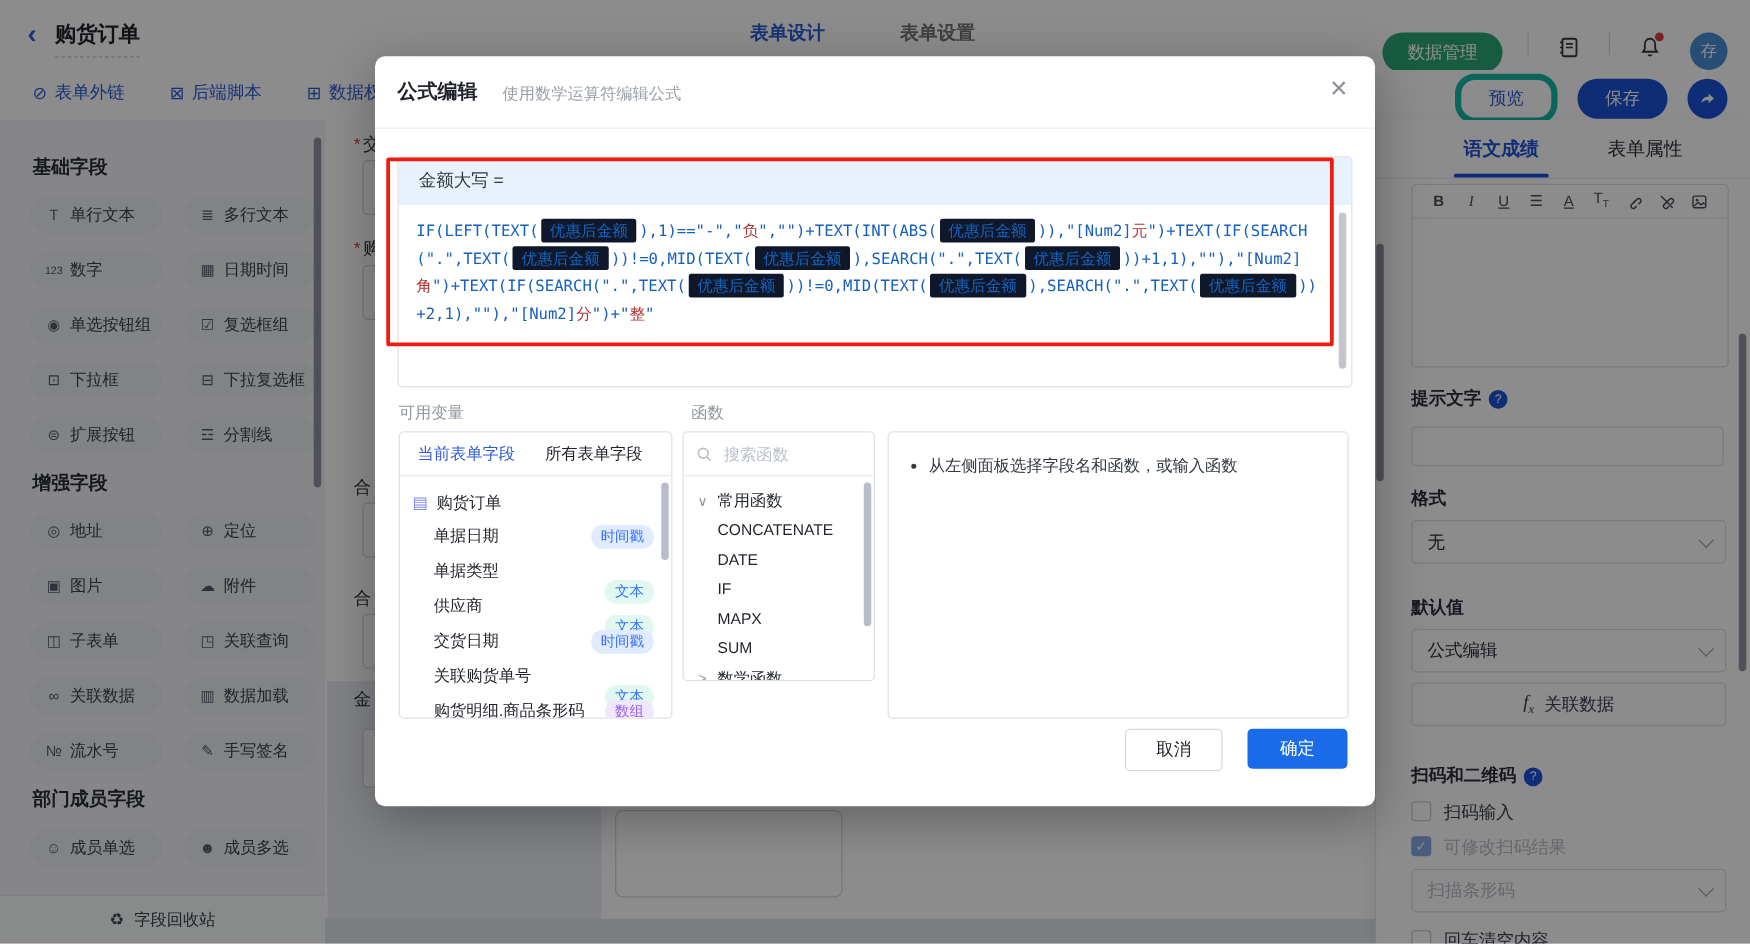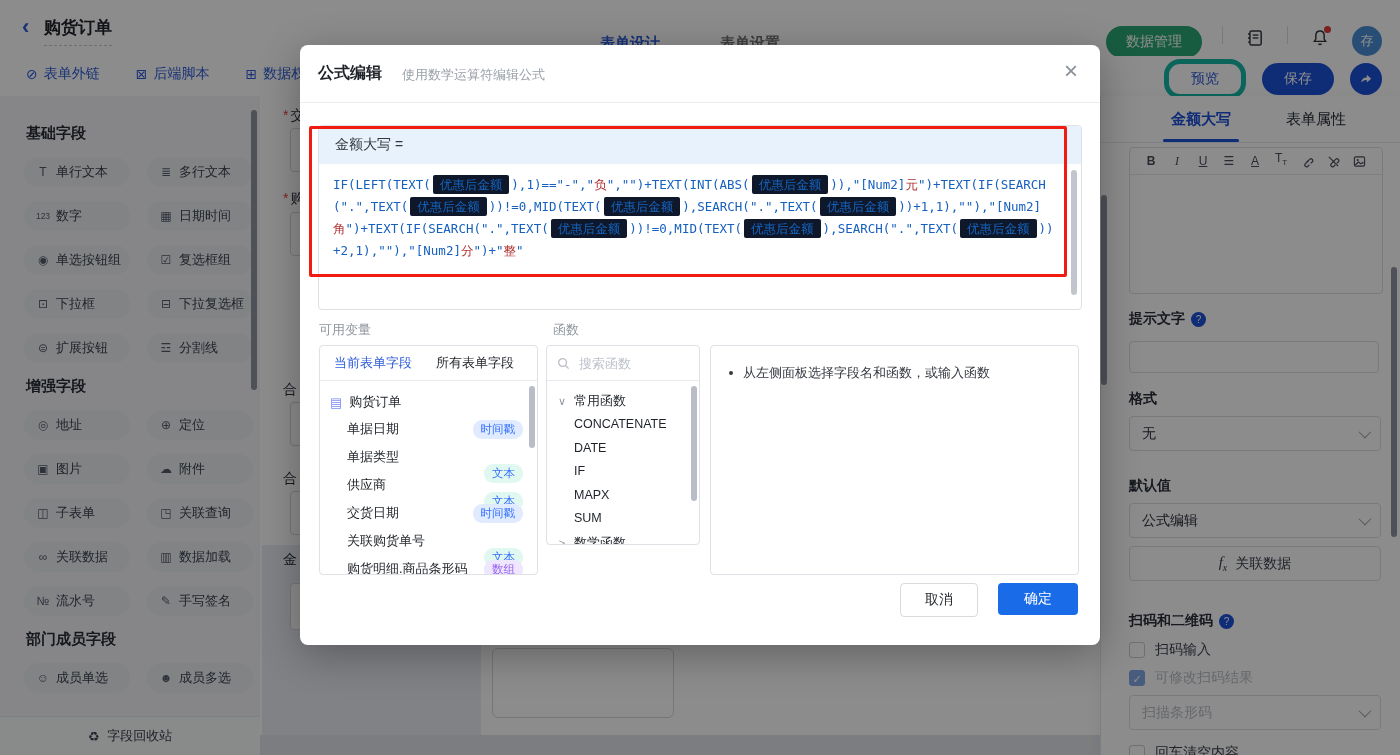--- a/index.html
+++ b/index.html
@@ -7,21 +7,21 @@
     width:1400px;height:755px;position:relative;overflow:hidden;
     font-family:"Liberation Sans","DejaVu Sans",sans-serif;
     background:#fff;-webkit-font-smoothing:antialiased;color:#1f2329;
   }
   
   .app{position:absolute;inset:0;z-index:0;}
   
   .topbar{position:absolute;left:0;top:0;width:1400px;height:56px;background:#fff;}
   .back{position:absolute;left:22px;top:15px;font-size:22px;color:#2d5cd6;font-weight:bold;cursor:pointer;line-height:24px;}
   .doc-title{position:absolute;left:44px;top:16px;font-size:17px;font-weight:bold;color:#20242b;padding-bottom:6px;border-bottom:1px dashed #c4c9d2;}
-  .nav-tabs{position:absolute;left:600px;top:17px;display:flex;gap:60px;font-size:15px;margin-top:17px;}
+  .nav-tabs{position:absolute;left:600px;top:17px;display:flex;gap:60px;font-size:15px;}
   .nav-tab{cursor:pointer;color:#737373;font-weight:bold;}
   .nav-tab.active{color:#2d5cd6;}
   .top-right{position:absolute;right:18px;top:26px;display:flex;align-items:flex-start;gap:20px;}
   .btn-green{background:#2aa877;color:#fff;border-radius:17px;height:32px;padding:0 20px;display:flex;align-items:center;font-size:14px;cursor:pointer;}
   .tb-sep{width:1px;height:18px;background:#d9dce2;}
   .tb-icon{width:24px;height:24px;position:relative;display:flex;align-items:center;justify-content:center;cursor:pointer;color:#33383f;}
   .bell-dot{position:absolute;right:1px;top:0;width:7px;height:7px;border-radius:50%;background:#e03a3a;}
   .avatar{width:30px;height:30px;border-radius:50%;background:#4a8fd6;color:#fff;font-size:13px;display:flex;align-items:center;justify-content:center;cursor:pointer;}
   
   .subbar{position:absolute;left:0;top:56px;width:1400px;height:40px;background:#fff;border-bottom:1px solid #e7e9ee;}
@@ -58,21 +58,21 @@
   .rich-toolbar{height:26px;border-bottom:1px solid #e4e6eb;display:flex;align-items:center;padding:0 8px;gap:0;}
   .rt-ic{width:26px;text-align:center;font-size:12px;color:#4a4f5a;cursor:pointer;line-height:26px;}
   .rb-label{position:absolute;font-size:14px;color:#2a2f3a;font-weight:bold;display:flex;align-items:center;gap:6px;}
   .help-circle{width:15px;height:15px;border-radius:50%;background:#1c50d8;color:#fff;font-size:10px;display:flex;align-items:center;justify-content:center;font-weight:normal;cursor:pointer;}
   .rb-input{position:absolute;left:28px;width:250px;height:32px;border:1px solid #dcdee3;border-radius:4px;background:#fff;font-size:13px;padding:0 10px;box-sizing:border-box;font-family:inherit;}
   .rb-select{position:absolute;left:28px;width:252px;height:35px;border:1px solid #dcdee3;border-radius:4px;background:#fff;display:flex;align-items:center;padding:0 12px;font-size:14px;color:#2a2f3a;box-sizing:border-box;cursor:pointer;}
   .rb-select .chev,.search-chev{margin-left:auto;width:8px;height:8px;border-right:1.5px solid #9aa0ab;border-bottom:1.5px solid #9aa0ab;transform:rotate(45deg) translateY(-2px);}
   .rb-select.disabled{color:#b9bdc6;}
   .fx-btn{position:absolute;left:28px;width:252px;height:35px;border:1px solid #dcdee3;border-radius:4px;display:flex;align-items:center;justify-content:center;gap:8px;font-size:14px;color:#3b414e;cursor:pointer;box-sizing:border-box;}
   .fx-glyph{font-family:"Liberation Serif",serif;font-style:italic;font-size:15px;}
-  .cb-row{position:absolute;left:28px;display:flex;align-items:center;gap:10px;font-size:14px;color:#3b414e;cursor:pointer;}
+  .cb-row{position:absolute;left:28px;display:flex;align-items:flex-start;gap:10px;font-size:14px;color:#3b414e;cursor:pointer;}
   .cb-box{width:16px;height:16px;border:1px solid #c8ccd4;border-radius:3px;background:#fff;box-sizing:border-box;flex:none;}
   .cb-box.checked{background:#84a9e4;border-color:#84a9e4;color:#fff;font-size:11px;line-height:16px;text-align:center;}
   .cb-row.disabled{color:#b9bdc6;}
   
   .sb-thumb{position:absolute;width:6px;border-radius:3px;background:#8f949e;}
   
   .overlay{position:absolute;inset:0;background:rgba(0,0,0,0.45);z-index:5;}
   
   .modal{position:absolute;left:300px;top:45px;width:800px;height:600px;background:#fff;border-radius:8px;z-index:10;box-shadow:0 10px 40px rgba(0,0,0,0.3);}
   .modal-header{position:absolute;left:0;top:0;width:100%;height:58px;border-bottom:1px solid #ecedf1;box-sizing:border-box;}
@@ -311,21 +311,21 @@
 
     <span class="stub-label" style="left:23px;top:455px;"><span>金</span></span>
     <div class="stub-input" style="left:30px;top:487px;width:185px;height:45px;"></div>
 
     <div class="stub-input" style="left:232px;top:552px;width:180px;height:68px;border-radius:6px;"></div>
     <div class="canvas-bottom"></div>
   </div>
 
   <div class="rightbar">
     <div class="rb-tabs">
-      <span class="rb-tab active" style="left:70px;">金额大写</span>
+      <span class="rb-tab active" style="left:70px;">语文成绩</span>
       <span class="rb-tab" style="left:185px;">表单属性</span>
     </div>
     <div class="rich-box">
       <div class="rich-toolbar">
         <span class="rt-ic" style="font-weight:bold;">B</span>
         <span class="rt-ic" style="font-style:italic;font-family:'Liberation Serif',serif;">I</span>
         <span class="rt-ic" style="text-decoration:underline;">U</span>
         <span class="rt-ic">☰</span>
         <span class="rt-ic" style="text-decoration:underline;">A</span>
         <span class="rt-ic">T<sub style="font-size:8px;">T</sub></span>

